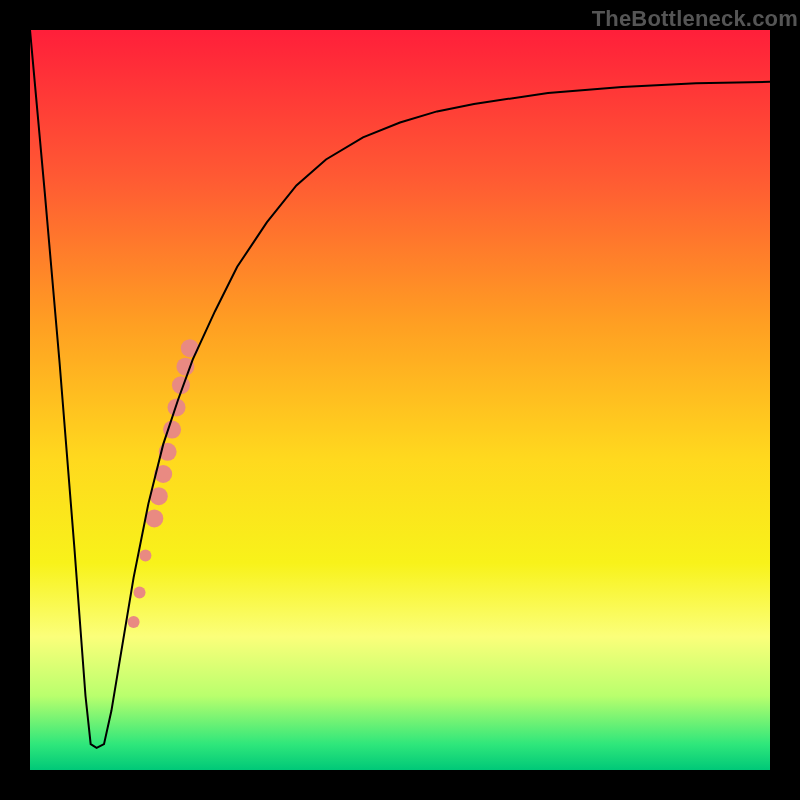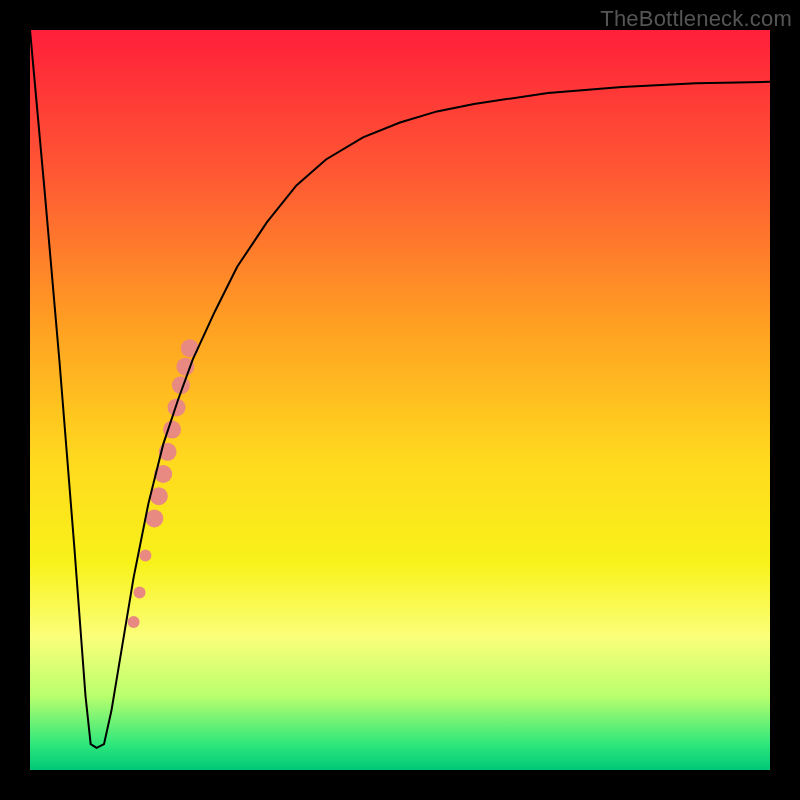--- a/index.html
+++ b/index.html
@@ -21,24 +21,24 @@
     position: absolute;
     left: 30px;
     top: 30px;
     width: 740px;
     height: 740px;
     overflow: hidden;
   }
   .watermark {
     position: absolute;
     top: 6px;
-    right: 8px;
+    right: 2px;
     color: #555;
     font-size: 22px;
-    font-weight: 400;
+    font-weight: 700;
     letter-spacing: 0.2px;
     user-select: none;
   }
 </style>
 </head>
 <body>
 
 <div class="frame">
   <div class="watermark">TheBottleneck.com</div>
   <div class="plot">

